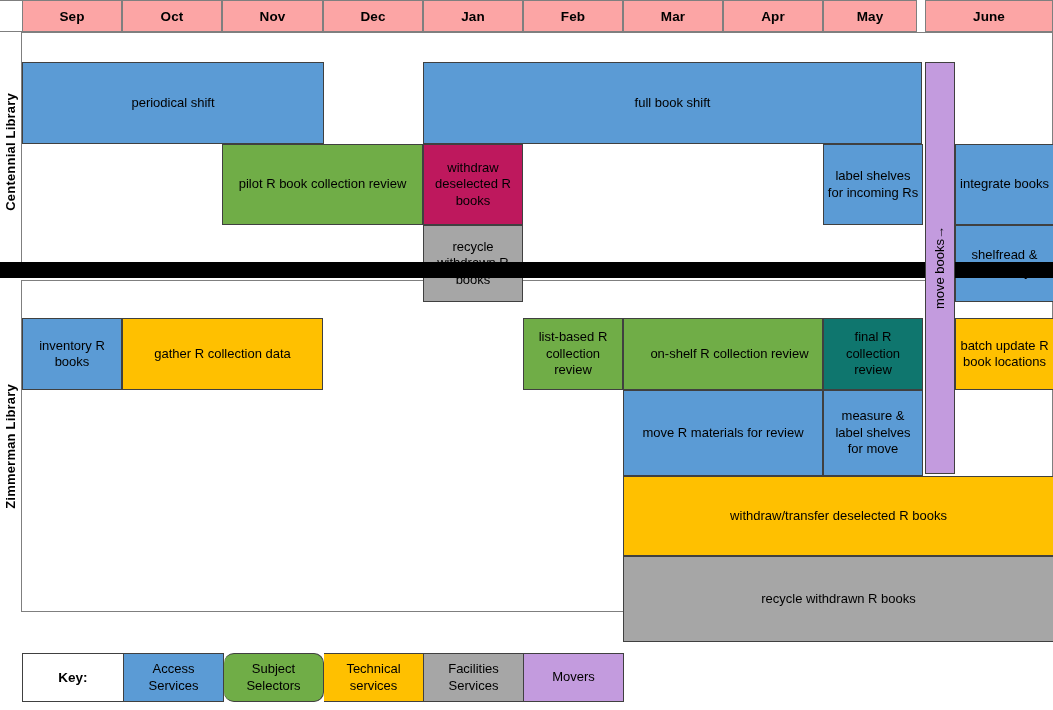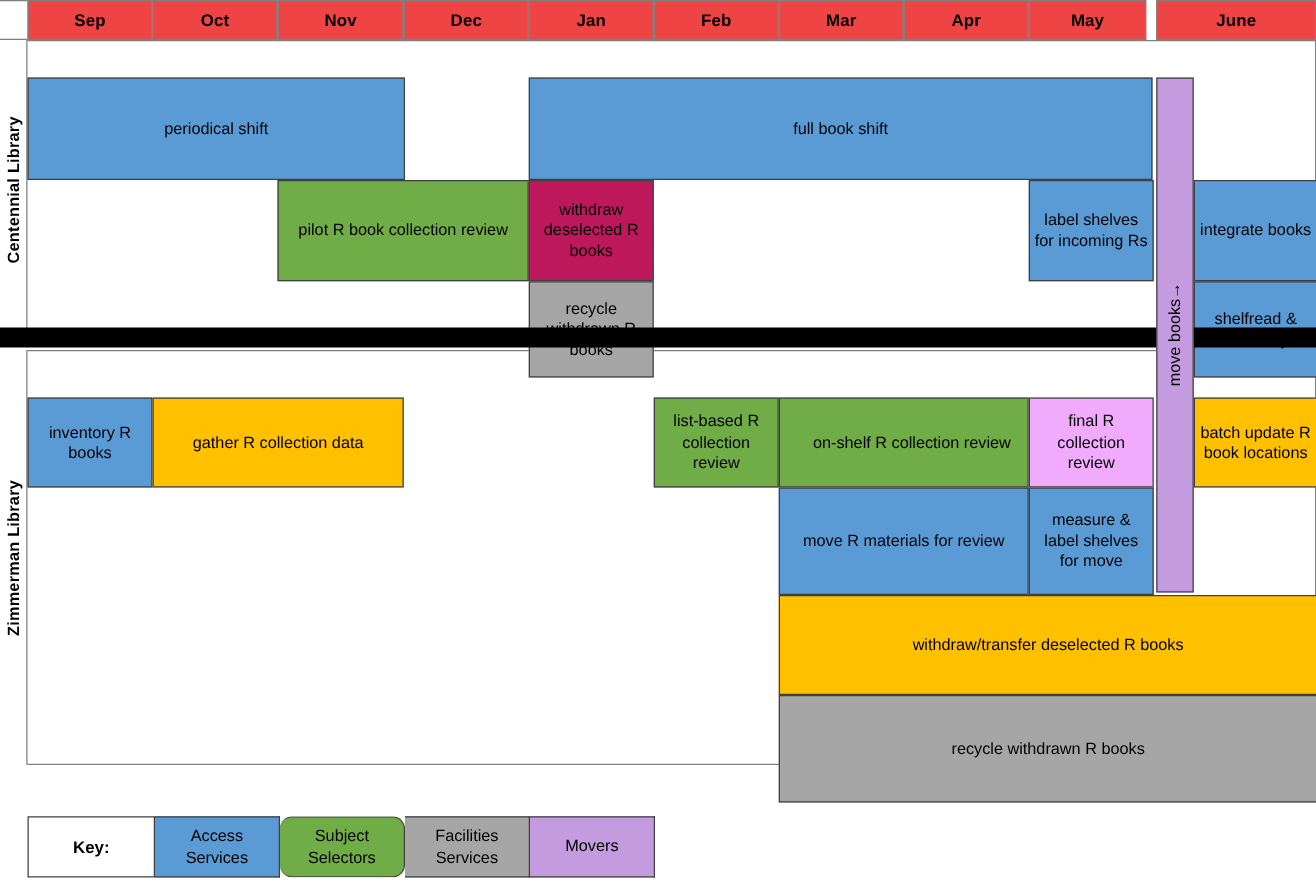--- a/index.html
+++ b/index.html
@@ -29,21 +29,21 @@
     width: 1053px;
     height: 32px;
   }
   .month-cell {
     position: absolute;
     top: 0;
     height: 32px;
     box-sizing: border-box;
     border: 1px solid #7f7f7f;
     border-left-width: 1px;
-    background: #ef4444;
+    background: #fca5a5;
     display: flex;
     align-items: center;
     justify-content: center;
     font-size: 13.5px;
     font-weight: bold;
     letter-spacing: 0.1px;
   }
   .month-spacer {
     position: absolute;
     left: 0;
@@ -221,21 +221,21 @@
         </div>
         <div class="bar" style="left: 122px; top: 286px; width: 201px; height: 72px; background: rgb(255, 192, 0);">
           <span>gather R collection data</span>
         </div>
         <div class="bar" style="left: 523px; top: 286px; width: 100px; height: 72px; background: rgb(112, 173, 71);">
           <span>list-based R collection review</span>
         </div>
         <div class="bar" style="left: 623px; top: 286px; width: 200px; height: 72px; background: rgb(112, 173, 71); padding-left: 16px;">
           <span>on-shelf R collection review</span>
         </div>
-        <div class="bar" style="left: 823px; top: 286px; width: 100px; height: 72px; background: #f0abfc; text-align: center;">
+        <div class="bar" style="left: 823px; top: 286px; width: 100px; height: 72px; background: #0f766e; text-align: center;">
           <span>final R collection review</span>
         </div>
         <div class="bar" style="left: 955px; top: 286px; width: 99px; height: 72px; background: rgb(255, 192, 0);">
           <span>batch update R book locations</span>
         </div>
         <div class="bar" style="left: 623px; top: 358px; width: 200px; height: 86px; background: rgb(91, 155, 213);">
           <span>move R materials for review</span>
         </div>
         <div class="bar" style="left: 823px; top: 358px; width: 100px; height: 86px; background: rgb(91, 155, 213);">
           <span>measure &amp; label shelves for move</span>
@@ -259,20 +259,23 @@
 
   <div class="legend">
     <div class="legend-title">Key:</div>
     <div id="legend-items" style="display:flex;">
         <div class="legend-swatch" style="background: rgb(91, 155, 213);">
           <span>Access Services</span>
         </div>
         <div class="legend-swatch" style="background: rgb(112, 173, 71); border-radius: 10px;">
           <span>Subject Selectors</span>
         </div>
+        <div class="legend-swatch" style="background: rgb(255, 192, 0);">
+          <span>Technical services</span>
+        </div>
         <div class="legend-swatch" style="background: rgb(166, 166, 166);">
           <span>Facilities Services</span>
         </div>
         <div class="legend-swatch" style="background: rgb(195, 155, 222);">
           <span>Movers</span>
         </div>
       </div>
   </div>
 
 </div>

